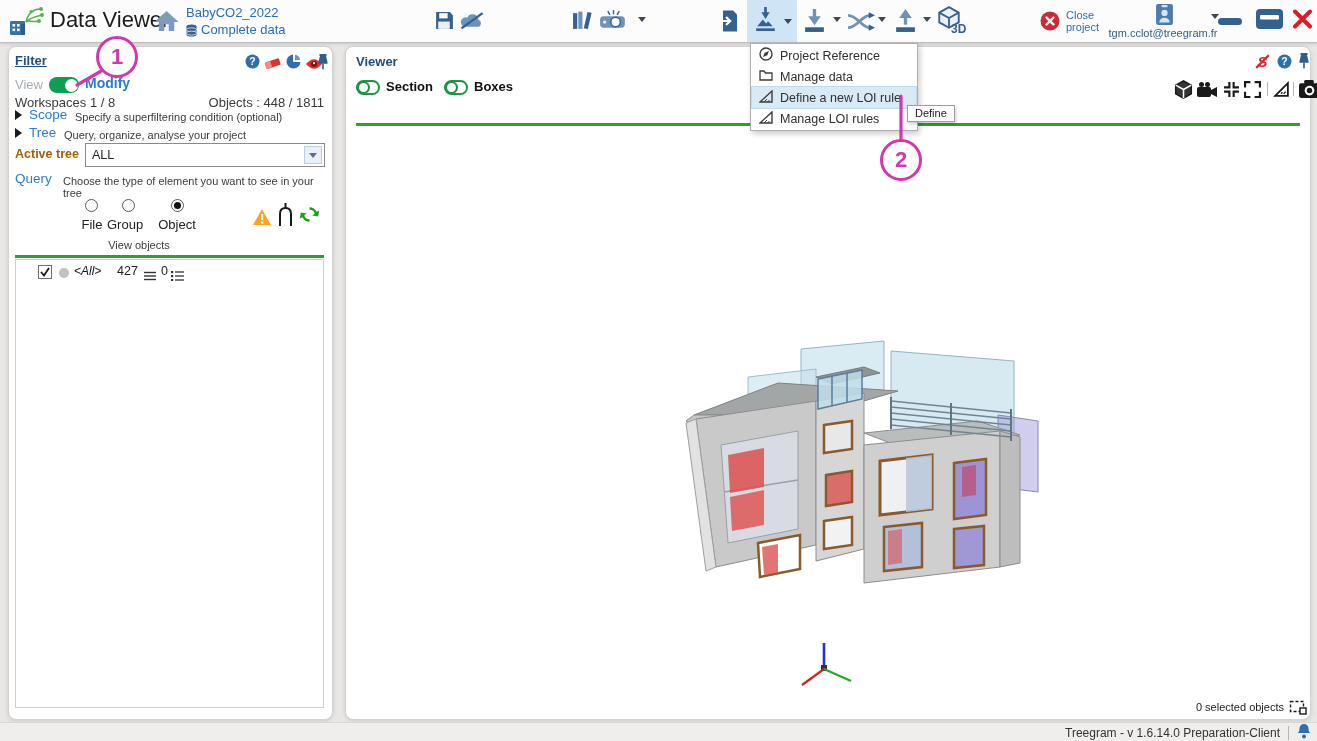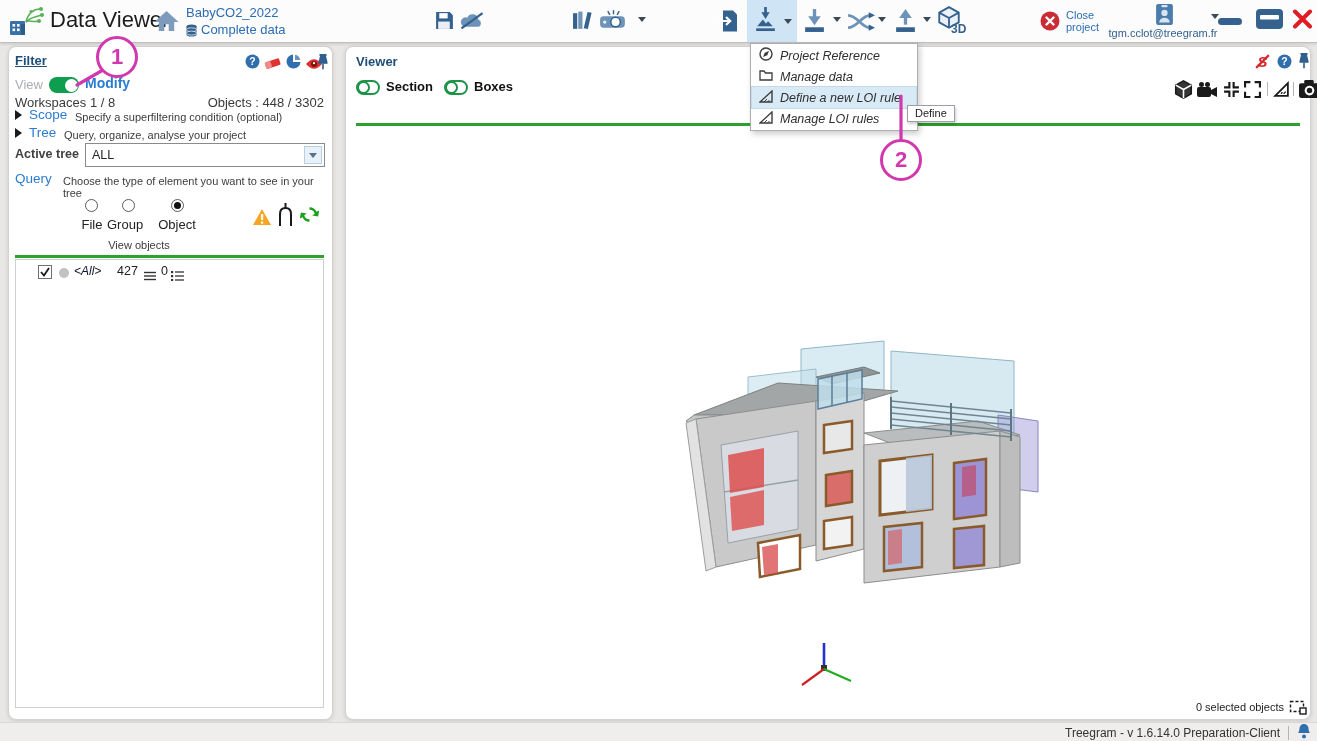--- a/index.html
+++ b/index.html
@@ -31,21 +31,21 @@
   .toggle-off .knob{position:absolute;left:-1px;top:-1px;width:13px;height:13px;border-radius:50%;border:2px solid #1d9348;background:#fff;box-sizing:border-box;}
   .expander-tri{width:0;height:0;border-top:5px solid transparent;border-bottom:5px solid transparent;border-left:7px solid #1a1a1a;}
   .select-box{position:absolute;border:1px solid #8a8a8a;background:#fff;display:flex;align-items:center;font-size:12.5px;color:#222;}
   .select-box .sel-caret{position:absolute;right:2px;top:2px;bottom:2px;width:16px;background:#e8f1fa;border:1px solid #b6cfe4;display:flex;align-items:center;justify-content:center;}
   .radio{position:absolute;width:13px;height:13px;border:1px solid #5a5a5a;border-radius:50%;background:#fff;box-sizing:border-box;}
   .radio.sel::after{content:"";position:absolute;left:2px;top:2px;width:7px;height:7px;border-radius:50%;background:#111;}
   .radio-label{font-size:13px;color:#222;}
   .green-line{background:#2da12d;}
   .tree-box{position:absolute;border:1px solid #cfcfcf;background:#fff;}
   
-  #dropdown-menu{position:absolute;left:750px;top:43px;width:164px;background:#fff;border:1px solid #aeaeae;box-shadow:2px 3px 6px rgba(0,0,0,.2);z-index:50;padding:1px;font-style:italic;}
+  #dropdown-menu{position:absolute;left:750px;top:43px;width:164px;background:#fff;border:1px solid #aeaeae;box-shadow:2px 3px 6px rgba(0,0,0,.2);z-index:50;padding:1px;}
   .menu-item{height:21px;display:flex;align-items:center;gap:7px;padding:0 7px;font-size:12.5px;color:#2f2f2f;cursor:pointer;}
   .menu-item.hl{background:#d9eaf7;outline:1px solid #c2daee;}
   #define-tooltip{position:absolute;left:907px;top:105px;background:#fff;border:1px solid #9aa0a6;box-shadow:1px 2px 3px rgba(0,0,0,.2);font-size:11px;color:#222;padding:1px 7px 2px;z-index:60;}
   
   .ann-circle{position:absolute;width:36px;height:36px;border:3.5px solid #d138ae;border-radius:50%;background:#fff;display:flex;align-items:center;justify-content:center;font-size:22px;font-weight:bold;color:#d138ae;z-index:101;}
   #ann-lines{position:absolute;left:0;top:0;width:1317px;height:741px;z-index:100;pointer-events:none;}
   
   #statusbar{position:absolute;left:0;top:722px;width:1317px;height:19px;background:#f0eeec;border-top:1px solid #dad8d6;display:flex;align-items:center;justify-content:flex-end;gap:8px;font-size:12px;color:#333;z-index:5;}
   .vdiv{width:1px;height:14px;background:#b5b5b5;}
 </style>
@@ -259,31 +259,31 @@
         </svg>
     </span>
 
     <span class="abs" style="left:6px;top:30px;font-size:13px;color:#a8adb3;">View</span>
     <div class="toggle-on" style="left:40px;top:30px;">
         <div class="knob"></div>
       </div>
     <span class="abs blue-link" style="left:76px;top:28px;font-size:14px;font-weight:bold;">Modify</span>
 
     <span class="abs small" style="left:6px;top:48px;">Workspaces 1 / 8</span>
-    <span class="abs small" style="left:160px;top:48px;width:155px;text-align:right;">Objects : 448 / 3302</span>
+    <span class="abs small" style="left:160px;top:48px;width:155px;text-align:right;">Objects : 448 / 1811</span>
 
     <span class="abs expander-tri" style="left:6px;top:63px;"></span>
     <span class="abs blue-link" style="left:20px;top:60px;font-size:13.5px;">Scope</span>
     <span class="abs hint" style="left:66px;top:64px;">Specify a superfiltering condition (optional)</span>
 
     <span class="abs expander-tri" style="left:6px;top:81px;"></span>
     <span class="abs blue-link" style="left:20px;top:78px;font-size:13.5px;">Tree</span>
     <span class="abs hint" style="left:55px;top:82px;">Query, organize, analyse your project</span>
 
-    <span class="abs" style="left:6px;top:100px;font-size:12.5px;font-weight:bold;color:#404040;">Active tree</span>
+    <span class="abs" style="left:6px;top:100px;font-size:12.5px;font-weight:bold;color:#a16207;">Active tree</span>
     <div class="select-box" style="left:76px;top:96px;width:238px;height:22px;">
       <span style="padding-left:6px;">ALL</span>
       <span class="sel-caret">
           <span class="caret" style="border-top-color:#55718c;"></span>
         </span>
     </div>
 
     <span class="abs blue-link" style="left:6px;top:124px;font-size:13.5px;">Query</span>
     <span class="abs hint" style="left:54px;top:128px;">Choose the type of element you want to see in your tree</span>
 

